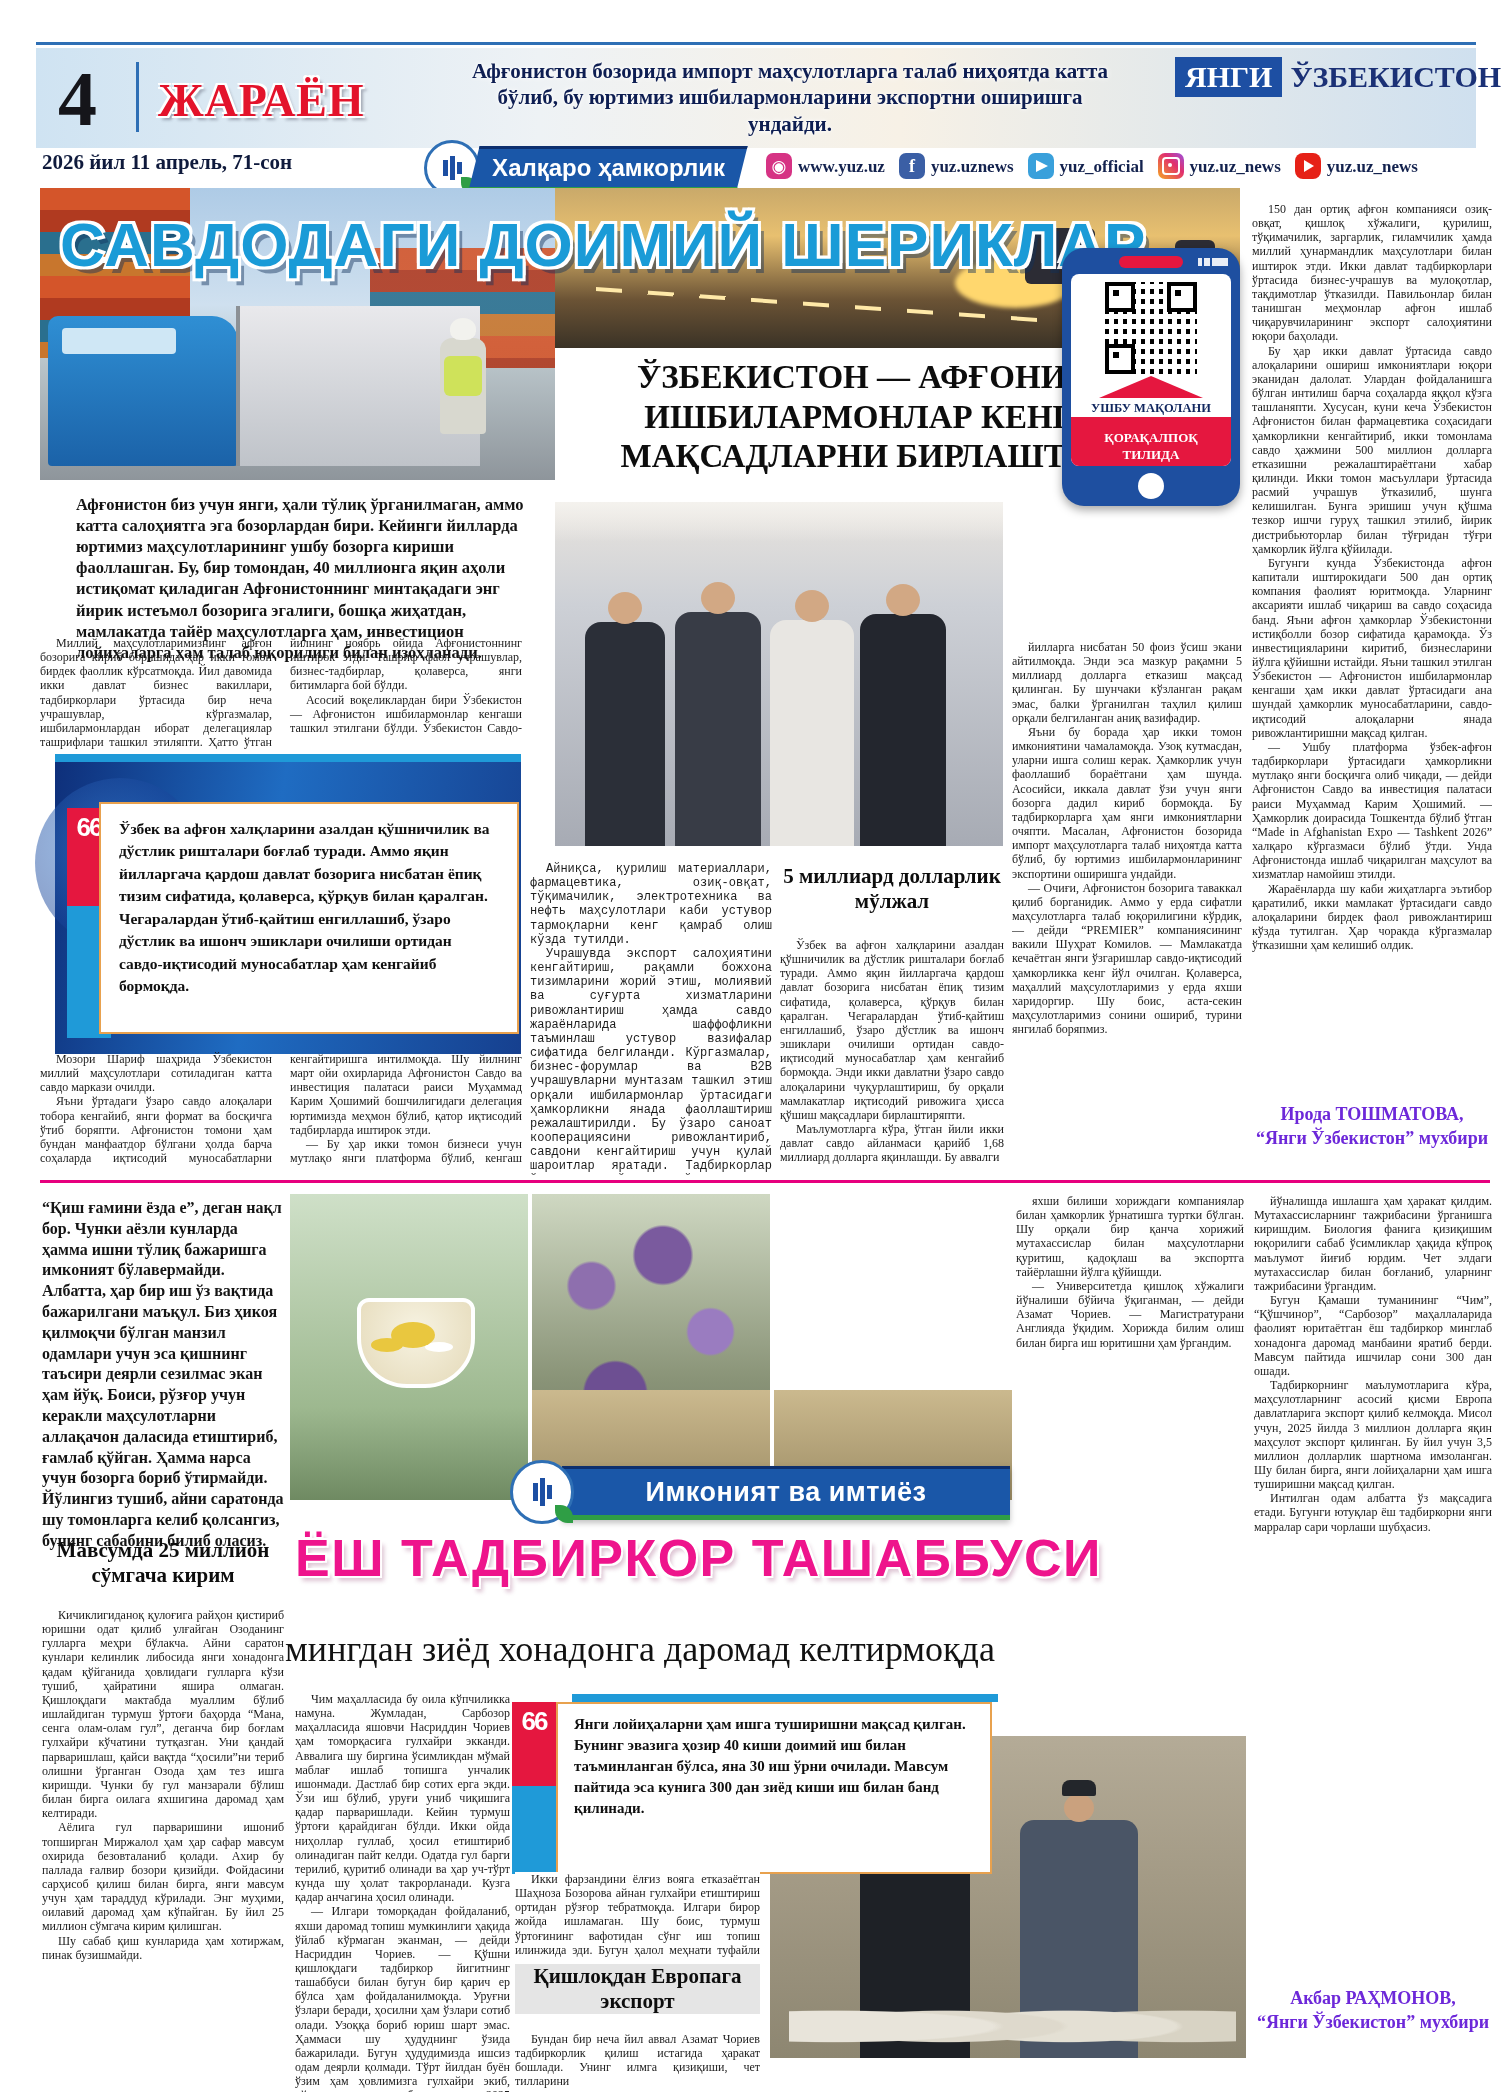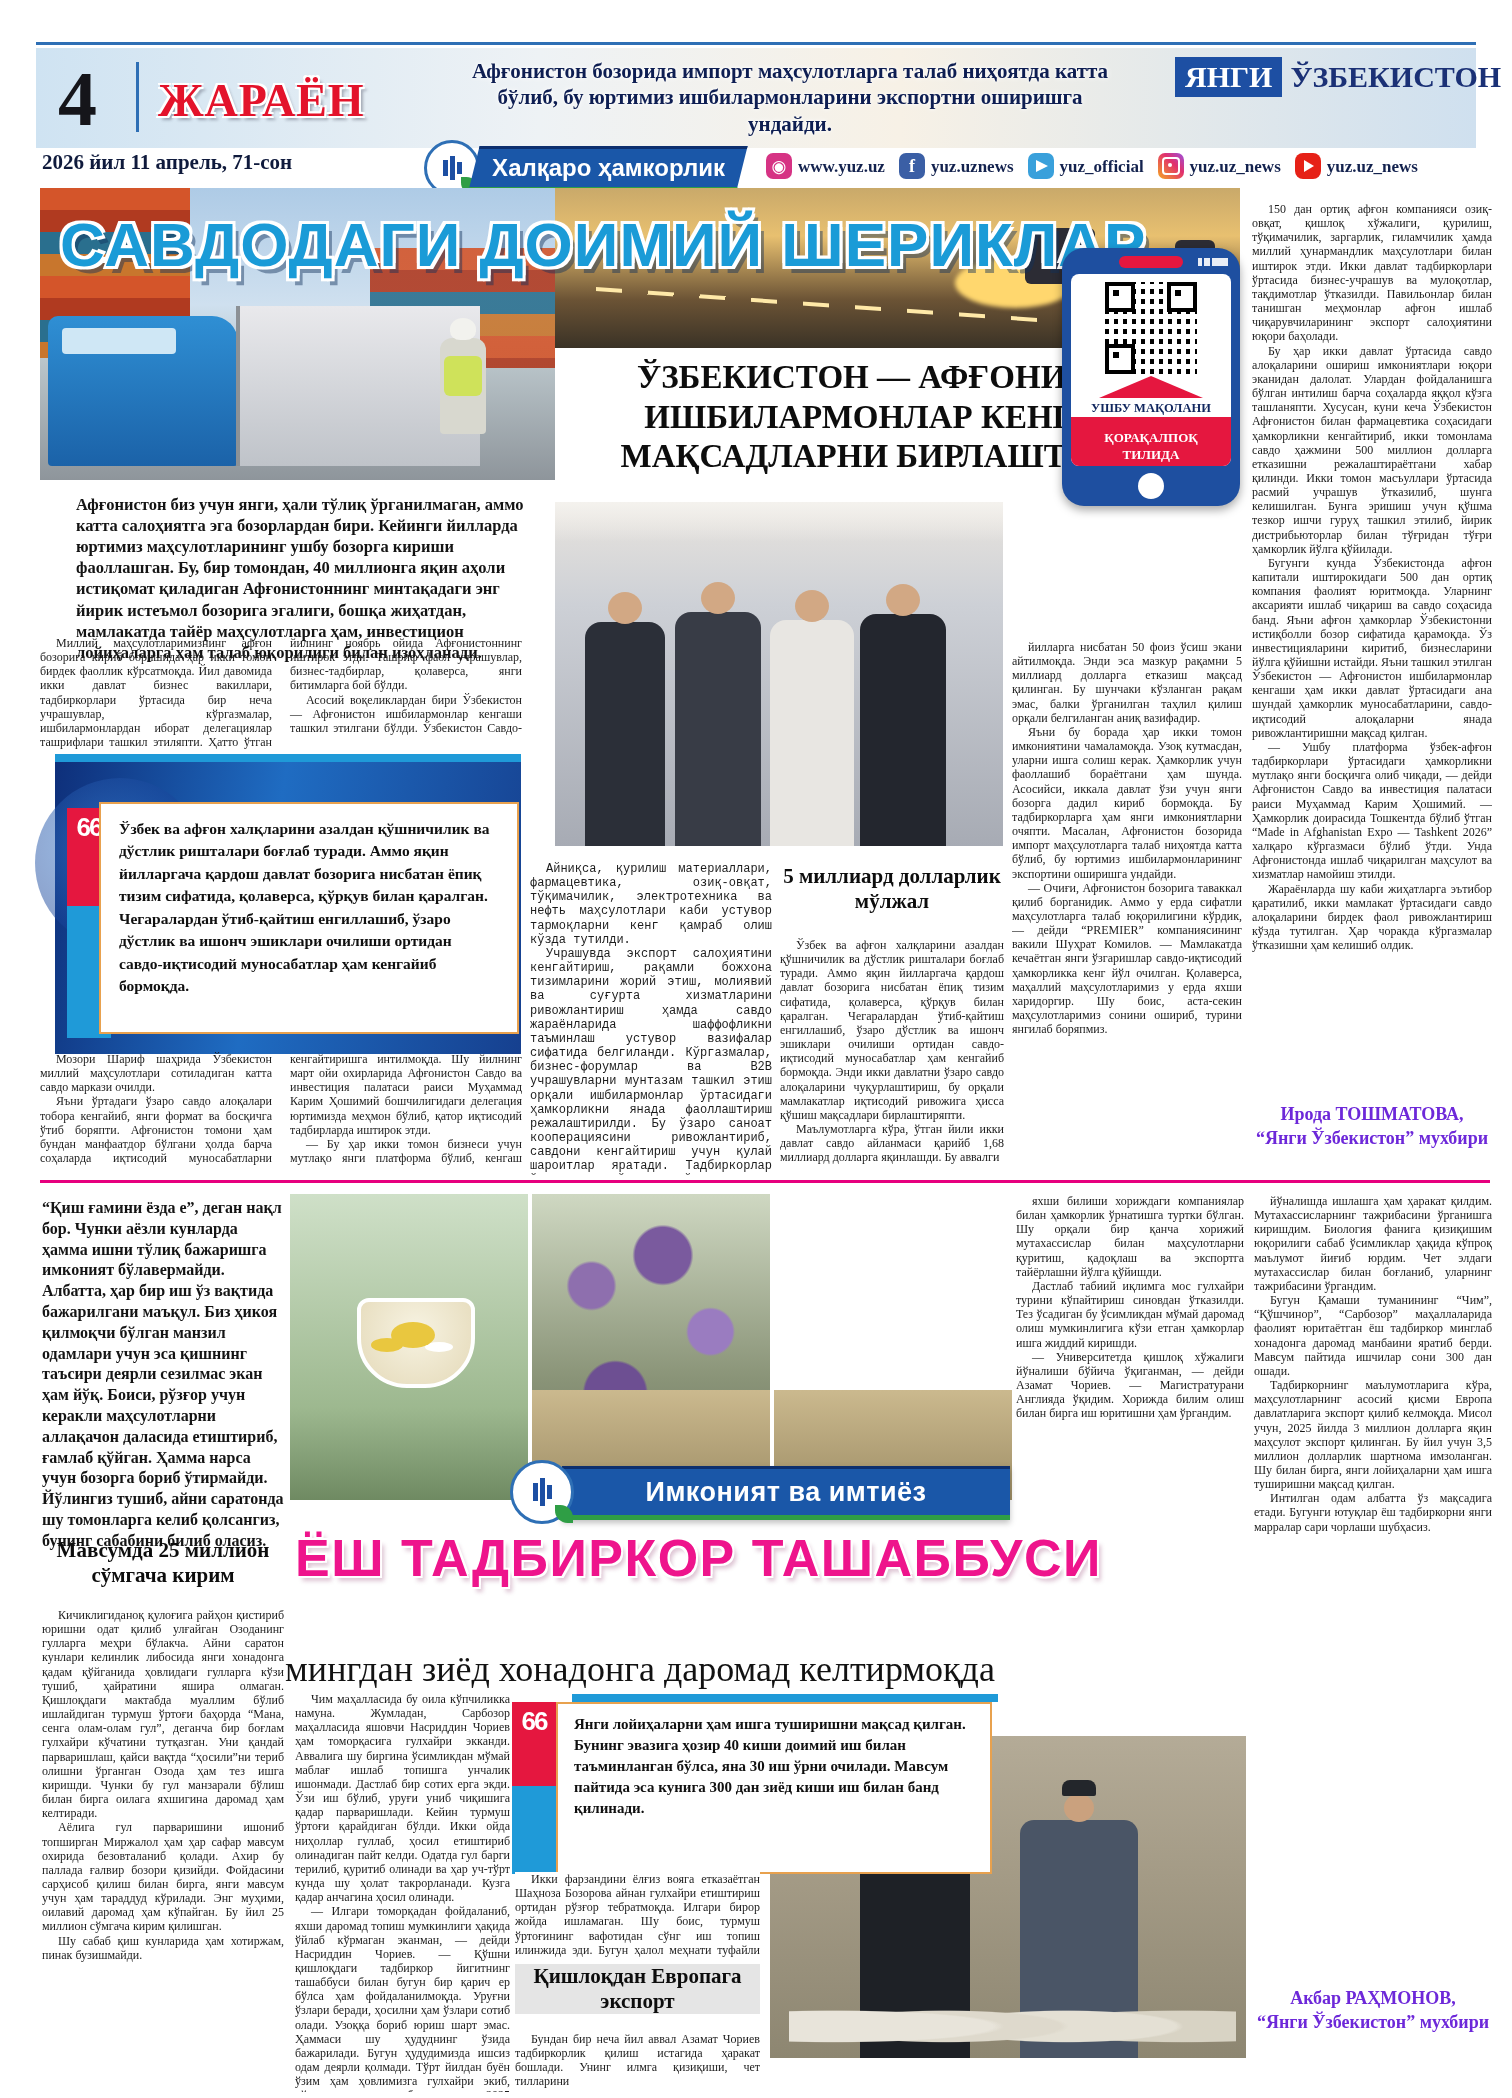--- a/index.html
+++ b/index.html
@@ -292,21 +292,21 @@
   <div class="abs logo-circ" style="left:510px;top:1460px;width:58px;height:58px;z-index:6;">
     <i style="height:18px"></i>
       <i style="height:28px"></i>
       <i style="height:14px"></i>
     <span class="leaf"></span>
   </div>
   <div class="abs badge2" style="left:562px;top:1466px;width:448px;height:46px;z-index:5;">
     <span>Имконият ва имтиёз</span>
   </div>
   <div class="abs headline2" style="left:295px;top:1532px;width:716px;">ЁШ ТАДБИРКОР ТАШАББУСИ</div>
-  <div class="abs subtitle2" style="left:270px;top:1630px;width:740px;margin-top:20px;">мингдан зиёд хонадонга даромад келтирмоқда</div>
+  <div class="abs subtitle2" style="left:270px;top:1630px;width:740px;">мингдан зиёд хонадонга даромад келтирмоқда</div>
 
   <div class="abs photo2" style="left:770px;top:1736px;width:476px;height:322px;z-index:1;">
     <div class="fig" style="left:90px;top:70px;width:110px;height:252px;background:#1e2126;"></div>
     <div class="fig" style="left:250px;top:84px;width:118px;height:238px;background:#4a5566;"></div>
     <div class="sacks"></div>
   </div>
 
   <div class="abs" style="left:512px;top:1694px;width:486px;height:146px;z-index:6;">
     <div class="abs" style="left:60px;top:0;width:426px;height:8px;background:#1f9ad8;"></div>
     <div class="sq sq-red" style="left:0;top:8px;width:44px;height:84px;z-index:3;">
@@ -326,21 +326,20 @@
   <div class="abs body-col" style="left:515px;top:1872px;width:245px;height:86px;z-index:6;background:#fff;">
       <p>Икки фарзандини ёлғиз вояга етказаётган Шаҳноза Бозорова айнан гулхайри етиштириш ортидан рўзғор тебратмоқда. Илгари бирор жойда ишламаган. Шу боис, турмуш ўртоғининг вафотидан сўнг иш топиш илинжида эди. Бугун ҳалол меҳнати туфайли топаётган 15-20 миллион сўм даромад қўл келмоқда.</p>
     </div>
   <div class="abs subhead" style="left:515px;top:1964px;width:245px;z-index:6;background:#e5e5e5;">Қишлоқдан Европага экспорт</div>
   <div class="abs body-col" style="left:515px;top:2032px;width:245px;height:60px;z-index:6;background:#fff;">
       <p>Бундан бир неча йил аввал Азамат Чориев тадбиркорлик қилиш истагида ҳаракат бошлади. Унинг илмга қизиқиши, чет тилларини</p>
     </div>
 
   <div class="abs body-col" style="left:1016px;top:1194px;width:228px;height:536px;">
       <p>яхши билиши хориждаги компаниялар билан ҳамкорлик ўрнатишга туртки бўлган. Шу орқали бир қанча хорижий мутахассислар билан маҳсулотларни қуритиш, қадоқлаш ва экспортга тайёрлашни йўлга қўйишди.</p>
-      <p>Дастлаб табиий иқлимга мос гулхайри турини кўпайтириш синовдан ўтказилди. Тез ўсадиган бу ўсимликдан мўмай даромад олиш мумкинлигига кўзи етган ҳамкорлар ишга жиддий киришди.</p>
       <p>— Университетда қишлоқ хўжалиги йўналиши бўйича ўқиганман, — дейди Азамат Чориев. — Магистратурани Англияда ўқидим. Хорижда билим олиш билан бирга иш юритишни ҳам ўргандим.</p>
     </div>
 
   <div class="abs body-col" style="left:1254px;top:1194px;width:238px;height:786px;">
       <p>йўналишда ишлашга ҳам ҳаракат қилдим. Мутахассисларнинг тажрибасини ўрганишга киришдим. Биология фанига қизиқишим юқорилиги сабаб ўсимликлар ҳақида кўпроқ маълумот йиғиб юрдим. Чет элдаги мутахассислар билан боғланиб, уларнинг тажрибасини ўргандим.</p>
       <p>Бугун Қамаши туманининг “Чим”, “Қўшчинор”, “Сарбозор” маҳаллаларида фаолият юритаётган ёш тадбиркор минглаб хонадонга даромад манбаини яратиб берди. Мавсум пайтида ишчилар сони 300 дан ошади.</p>
       <p>Тадбиркорнинг маълумотларига кўра, маҳсулотларнинг асосий қисми Европа давлатларига экспорт қилиб келмоқда. Мисол учун, 2025 йилда 3 миллион долларга яқин маҳсулот экспорт қилинган. Бу йил учун 3,5 миллион долларлик шартнома имзоланган. Шу билан бирга, янги лойиҳаларни ҳам ишга туширишни мақсад қилган.</p>
       <p>Интилган одам албатта ўз мақсадига етади. Бугунги ютуқлар ёш тадбиркорни янги марралар сари чорлаши шубҳасиз.</p>
     </div>
   <div class="abs author" style="left:1254px;top:1986px;width:238px;">

